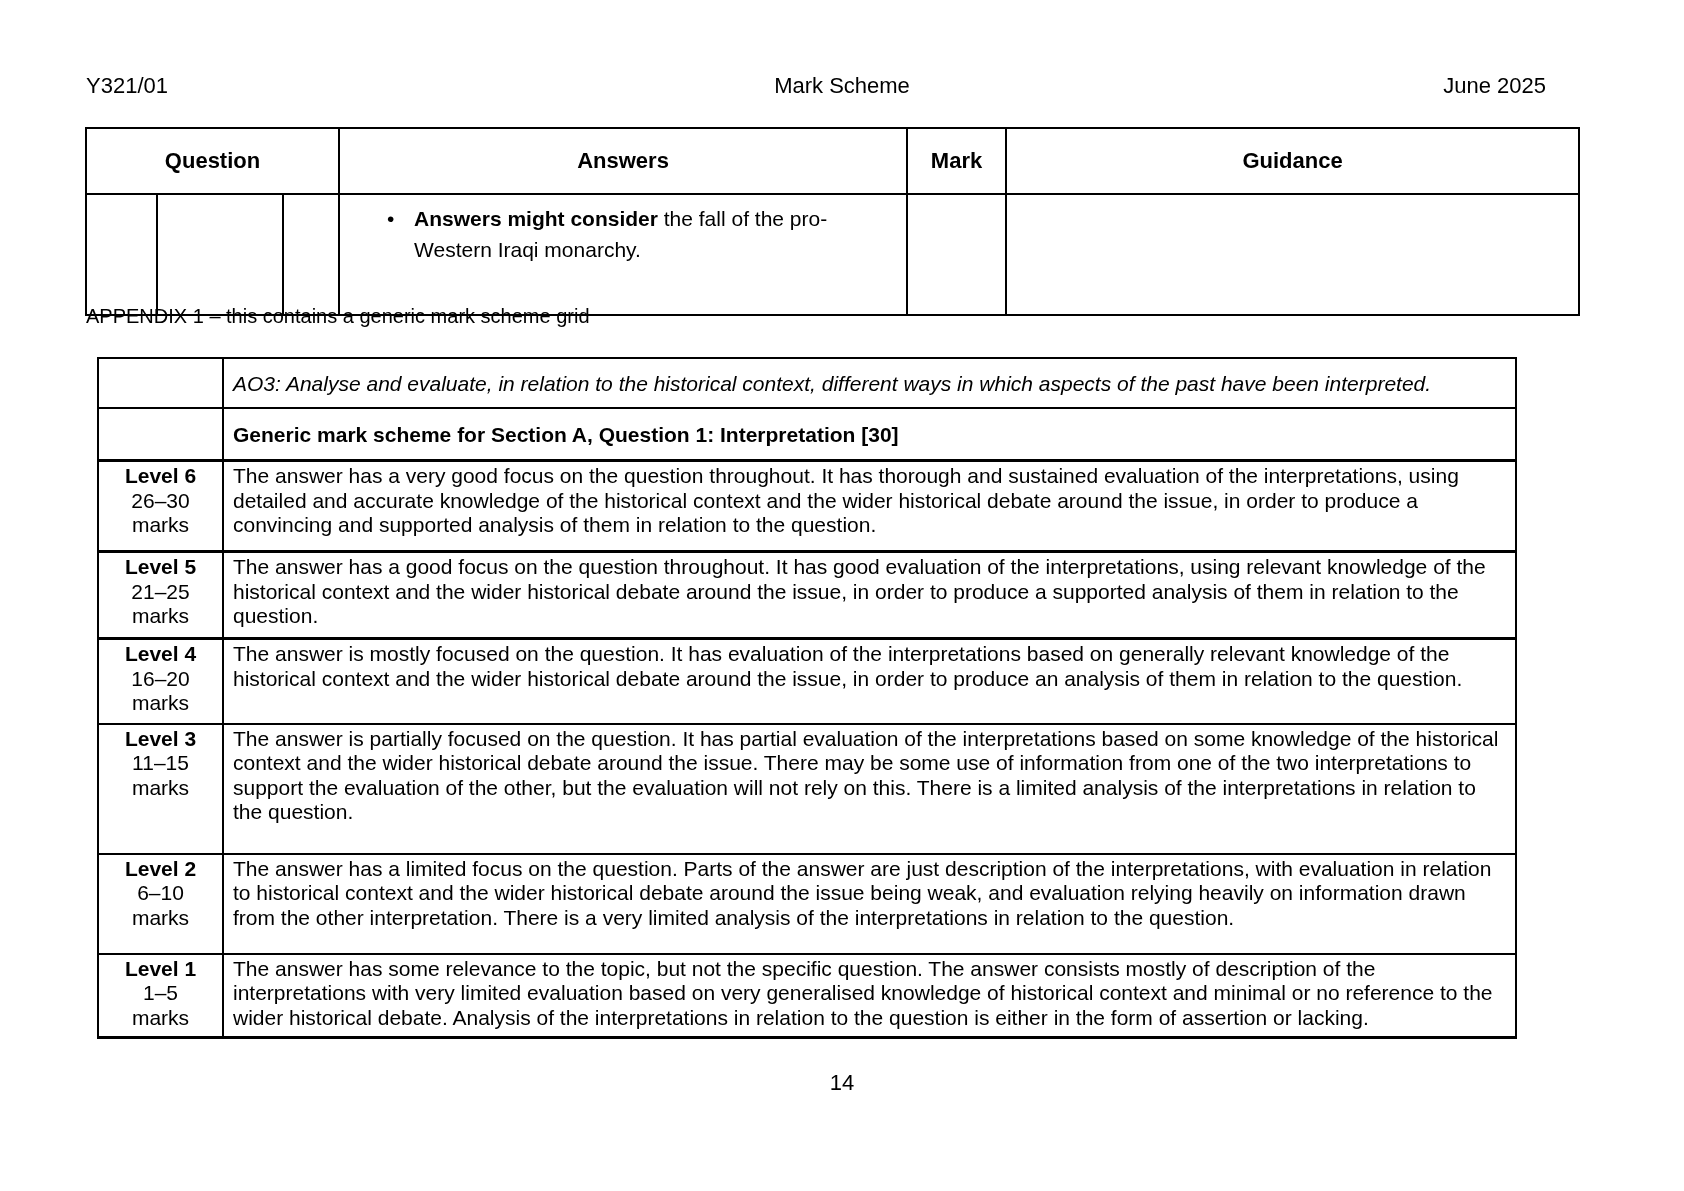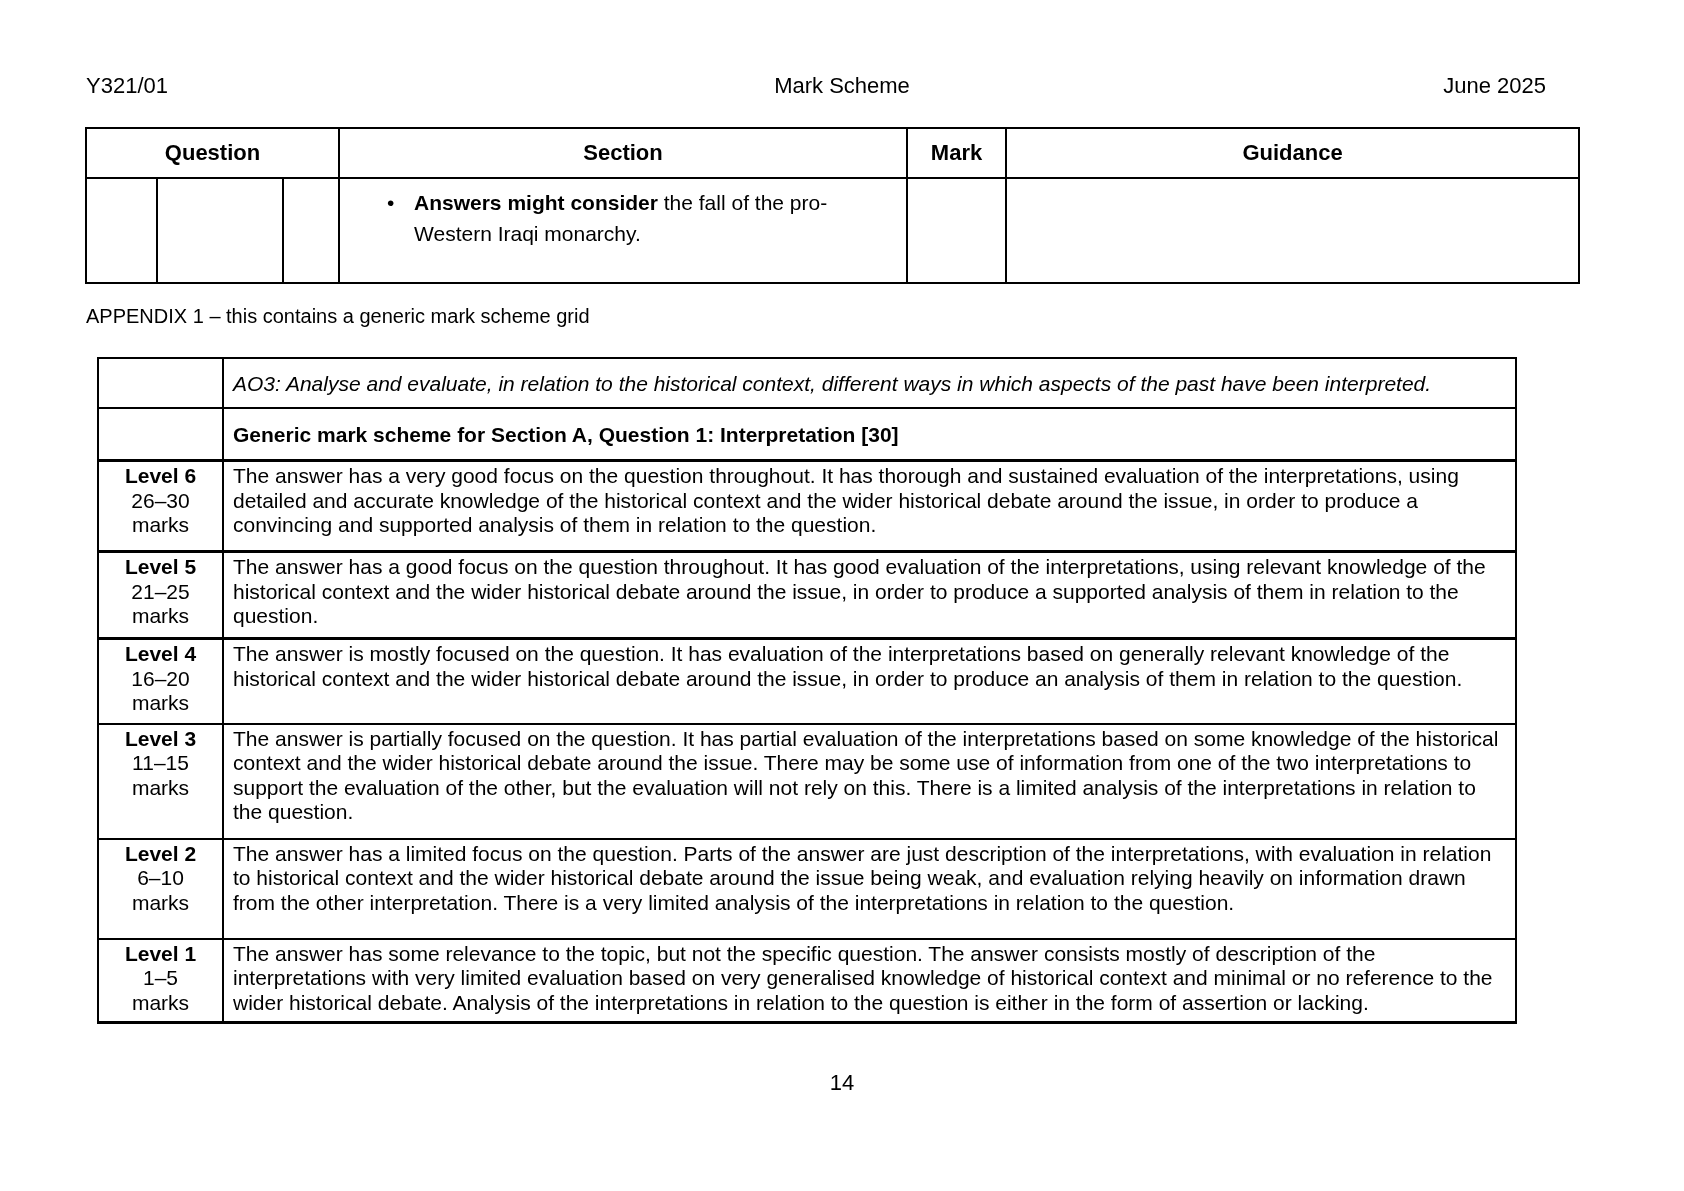--- a/index.html
+++ b/index.html
@@ -7,21 +7,21 @@
     width: 1684px; height: 1191px; position: relative; overflow: hidden;
     font-family: "Liberation Sans", sans-serif; color: #000;
   }
   .hdr { position: absolute; top: 72px; font-size: 22px; line-height: 28px; }
   #hdr-left { left: 86px; }
   #hdr-center { left: 0; width: 1684px; text-align: center; }
   #hdr-right { right: 138px; }
 
   
   .t1 { position: absolute; left: 85px; top: 127px; width: 1495px; border-collapse: collapse; table-layout: fixed; }
-  .t1 td, .t1 th { border: 2px solid #000; padding: 4px; vertical-align: top; }
+  .t1 td, .t1 th { border: 2px solid #000; padding: 12px; vertical-align: top; }
   .t1 th { height: 40px; font-size: 22px; font-weight: bold; text-align: center; vertical-align: middle; }
   .t1 .row td { height: 95px; }
   .bullet-cell { font-size: 21px; line-height: 31px; padding: 8px 10px 0 40px !important; position: relative; }
   .bullet-dot { position: absolute; left: 47px; top: 8px; }
   .bullet-text { display: block; padding-left: 34px; }
 
   #appendix { position: absolute; left: 86px; top: 302px; font-size: 20px; line-height: 28px; }
 
   
   .t2 { position: absolute; left: 97px; top: 357px; width: 1420px; border-collapse: collapse; table-layout: fixed; }
@@ -49,21 +49,21 @@
     <col style="width:71px">
       <col style="width:126px">
       <col style="width:56px">
     <col style="width:568px">
       <col style="width:99px">
       <col>
   </colgroup>
   <tbody>
       <tr>
     <th colspan="3">Question</th>
-    <th>Section</th>
+    <th>Answers</th>
     <th>Mark</th>
     <th>Guidance</th>
   </tr>
   <tr class="row">
     <td></td>
     <td></td>
     <td></td>
     <td class="bullet-cell">
       <span class="bullet-dot">•</span>
       <span class="bullet-text"><b>Answers might consider</b><span> the fall of the pro-Western Iraqi monarchy.</span></span>
@@ -107,21 +107,21 @@
     <td class="txt thick">The answer has a good focus on the question throughout. It has good evaluation of the interpretations, using relevant knowledge of the historical context and the wider historical debate around the issue, in order to produce a supported analysis of them in relation to the question.</td>
   </tr>
   <tr style="height:85px">
     <td class="lab">
       <span class="lv">Level 4</span>
       <span class="rng">16–20</span>
       <span class="mk">marks</span>
     </td>
     <td class="txt">The answer is mostly focused on the question. It has evaluation of the interpretations based on generally relevant knowledge of the historical context and the wider historical debate around the issue, in order to produce an analysis of them in relation to the question.</td>
   </tr>
-  <tr style="height:115px">
+  <tr style="height:130px">
     <td class="lab">
       <span class="lv">Level 3</span>
       <span class="rng">11–15</span>
       <span class="mk">marks</span>
     </td>
     <td class="txt">The answer is partially focused on the question. It has partial evaluation of the interpretations based on some knowledge of the historical context and the wider historical debate around the issue. There may be some use of information from one of the two interpretations to support the evaluation of the other, but the evaluation will not rely on this. There is a limited analysis of the interpretations in relation to the question.</td>
   </tr>
   <tr style="height:100px">
     <td class="lab">
       <span class="lv">Level 2</span>

